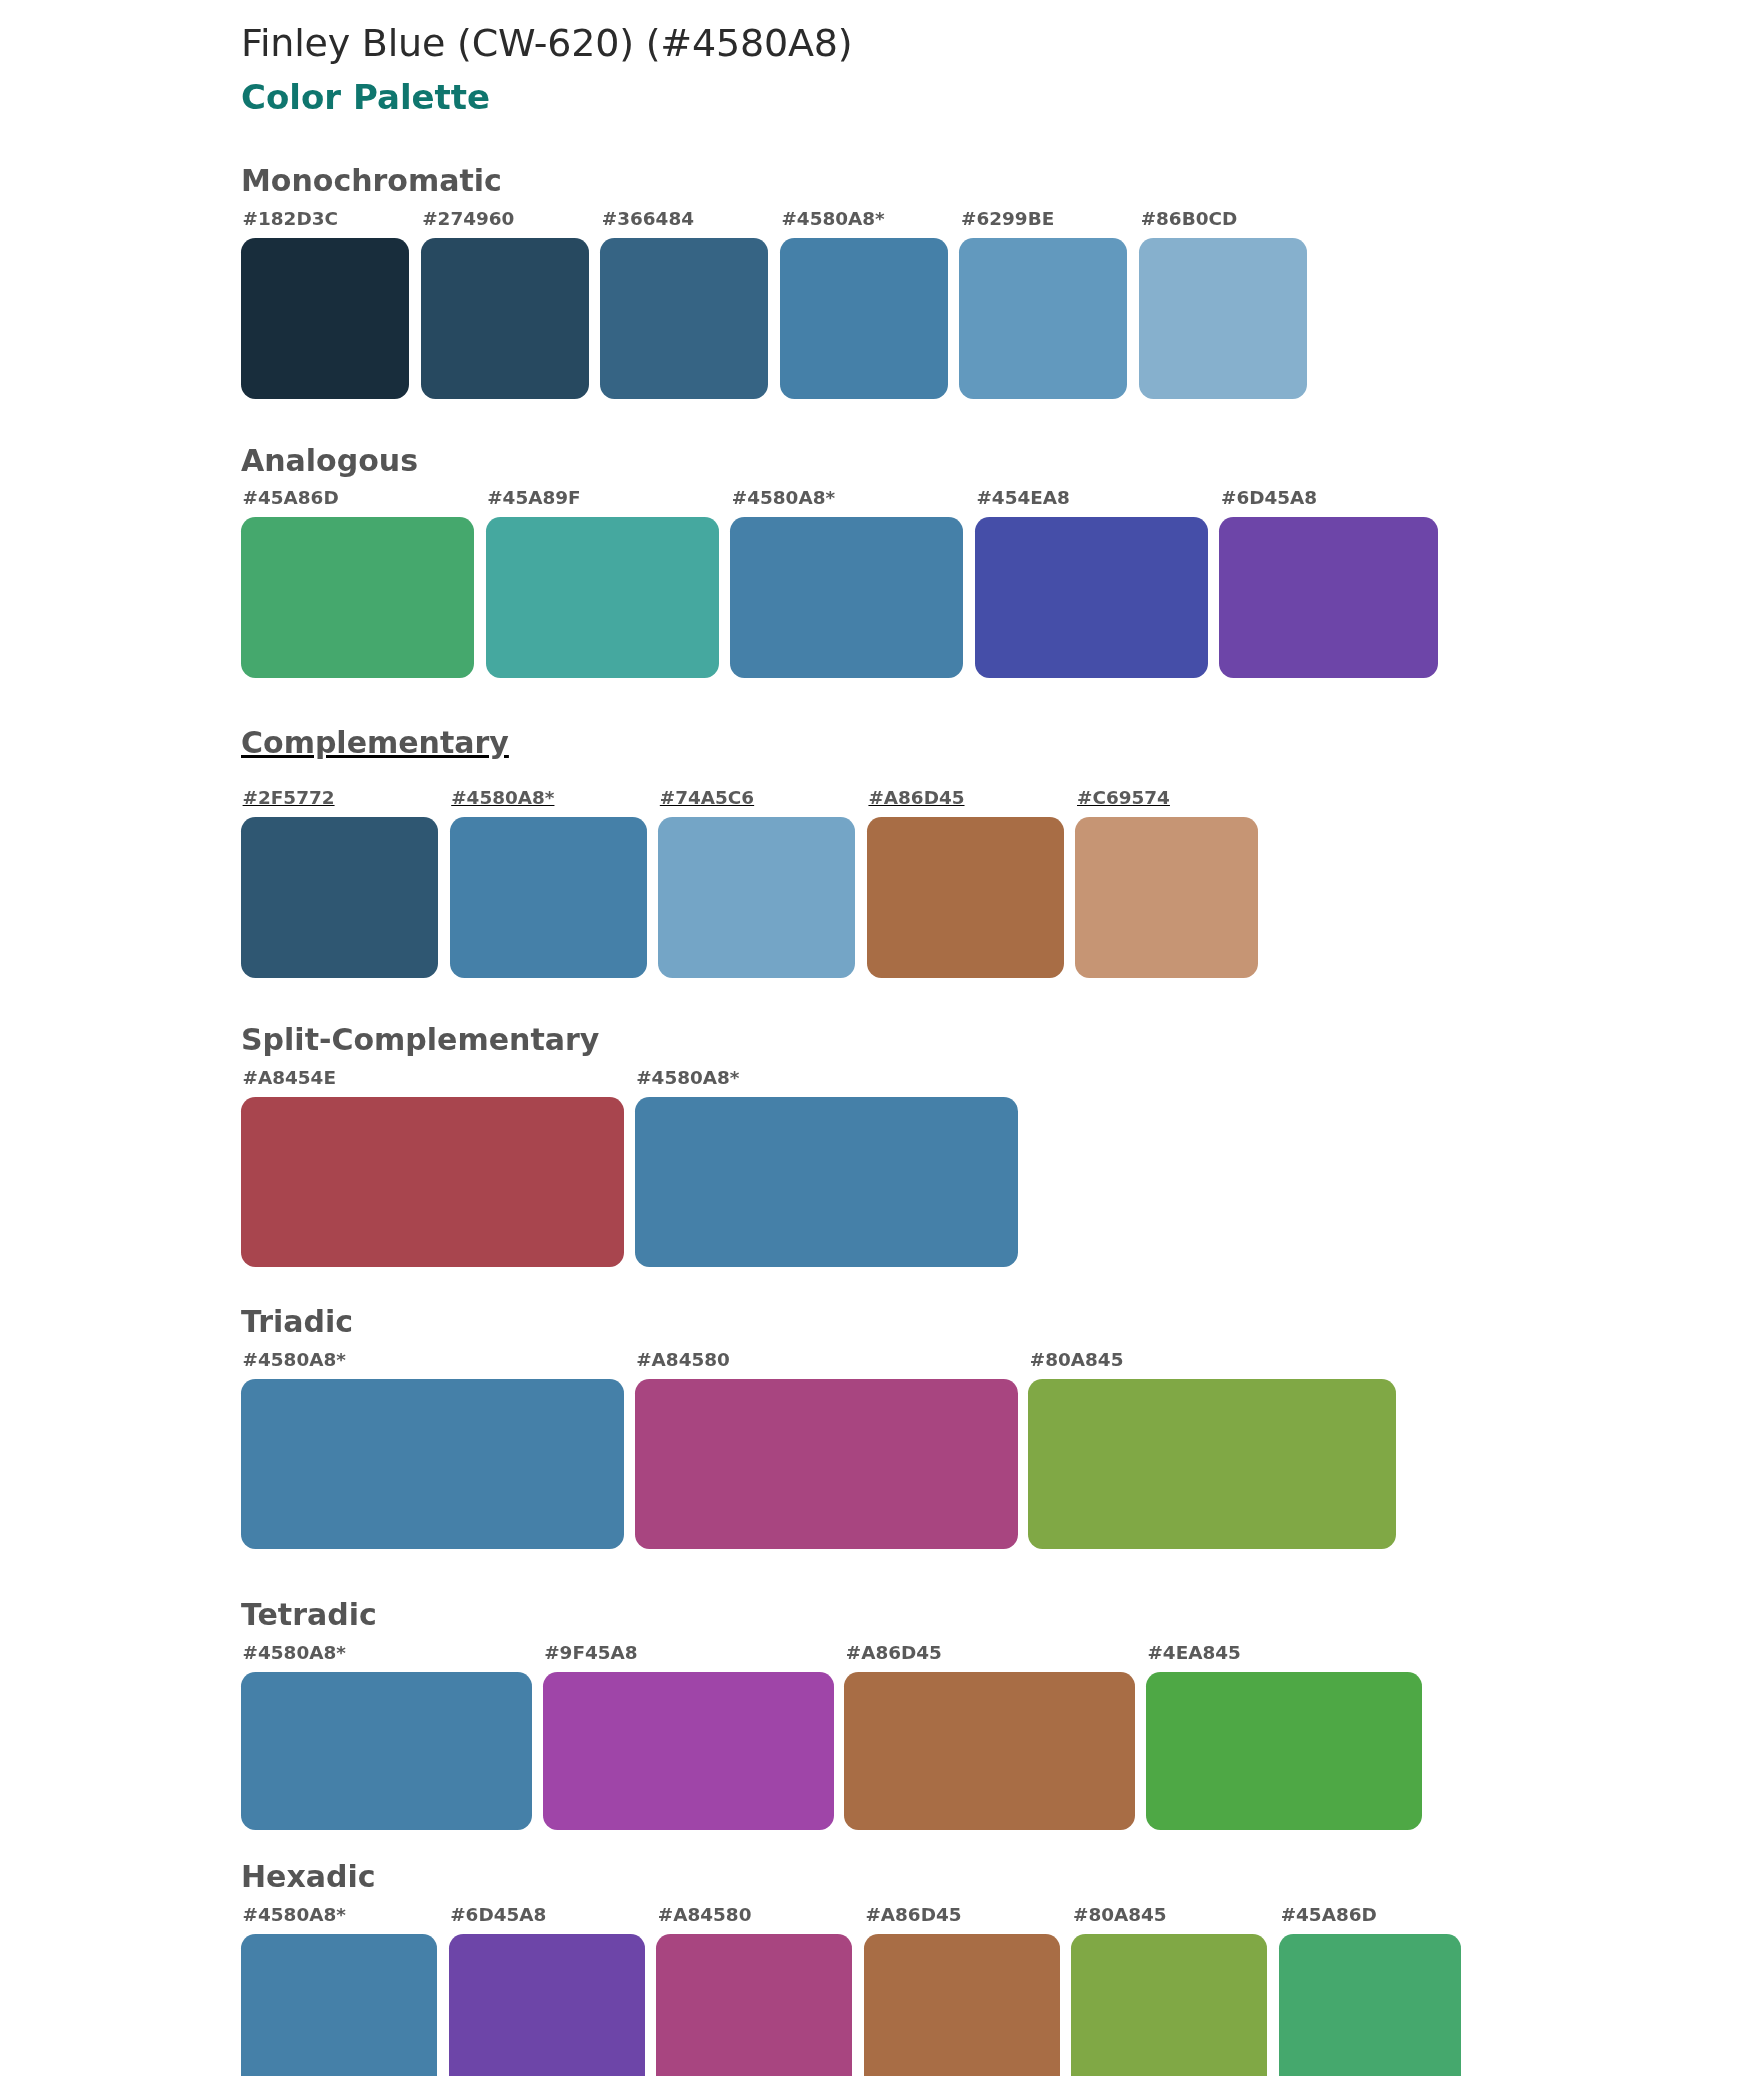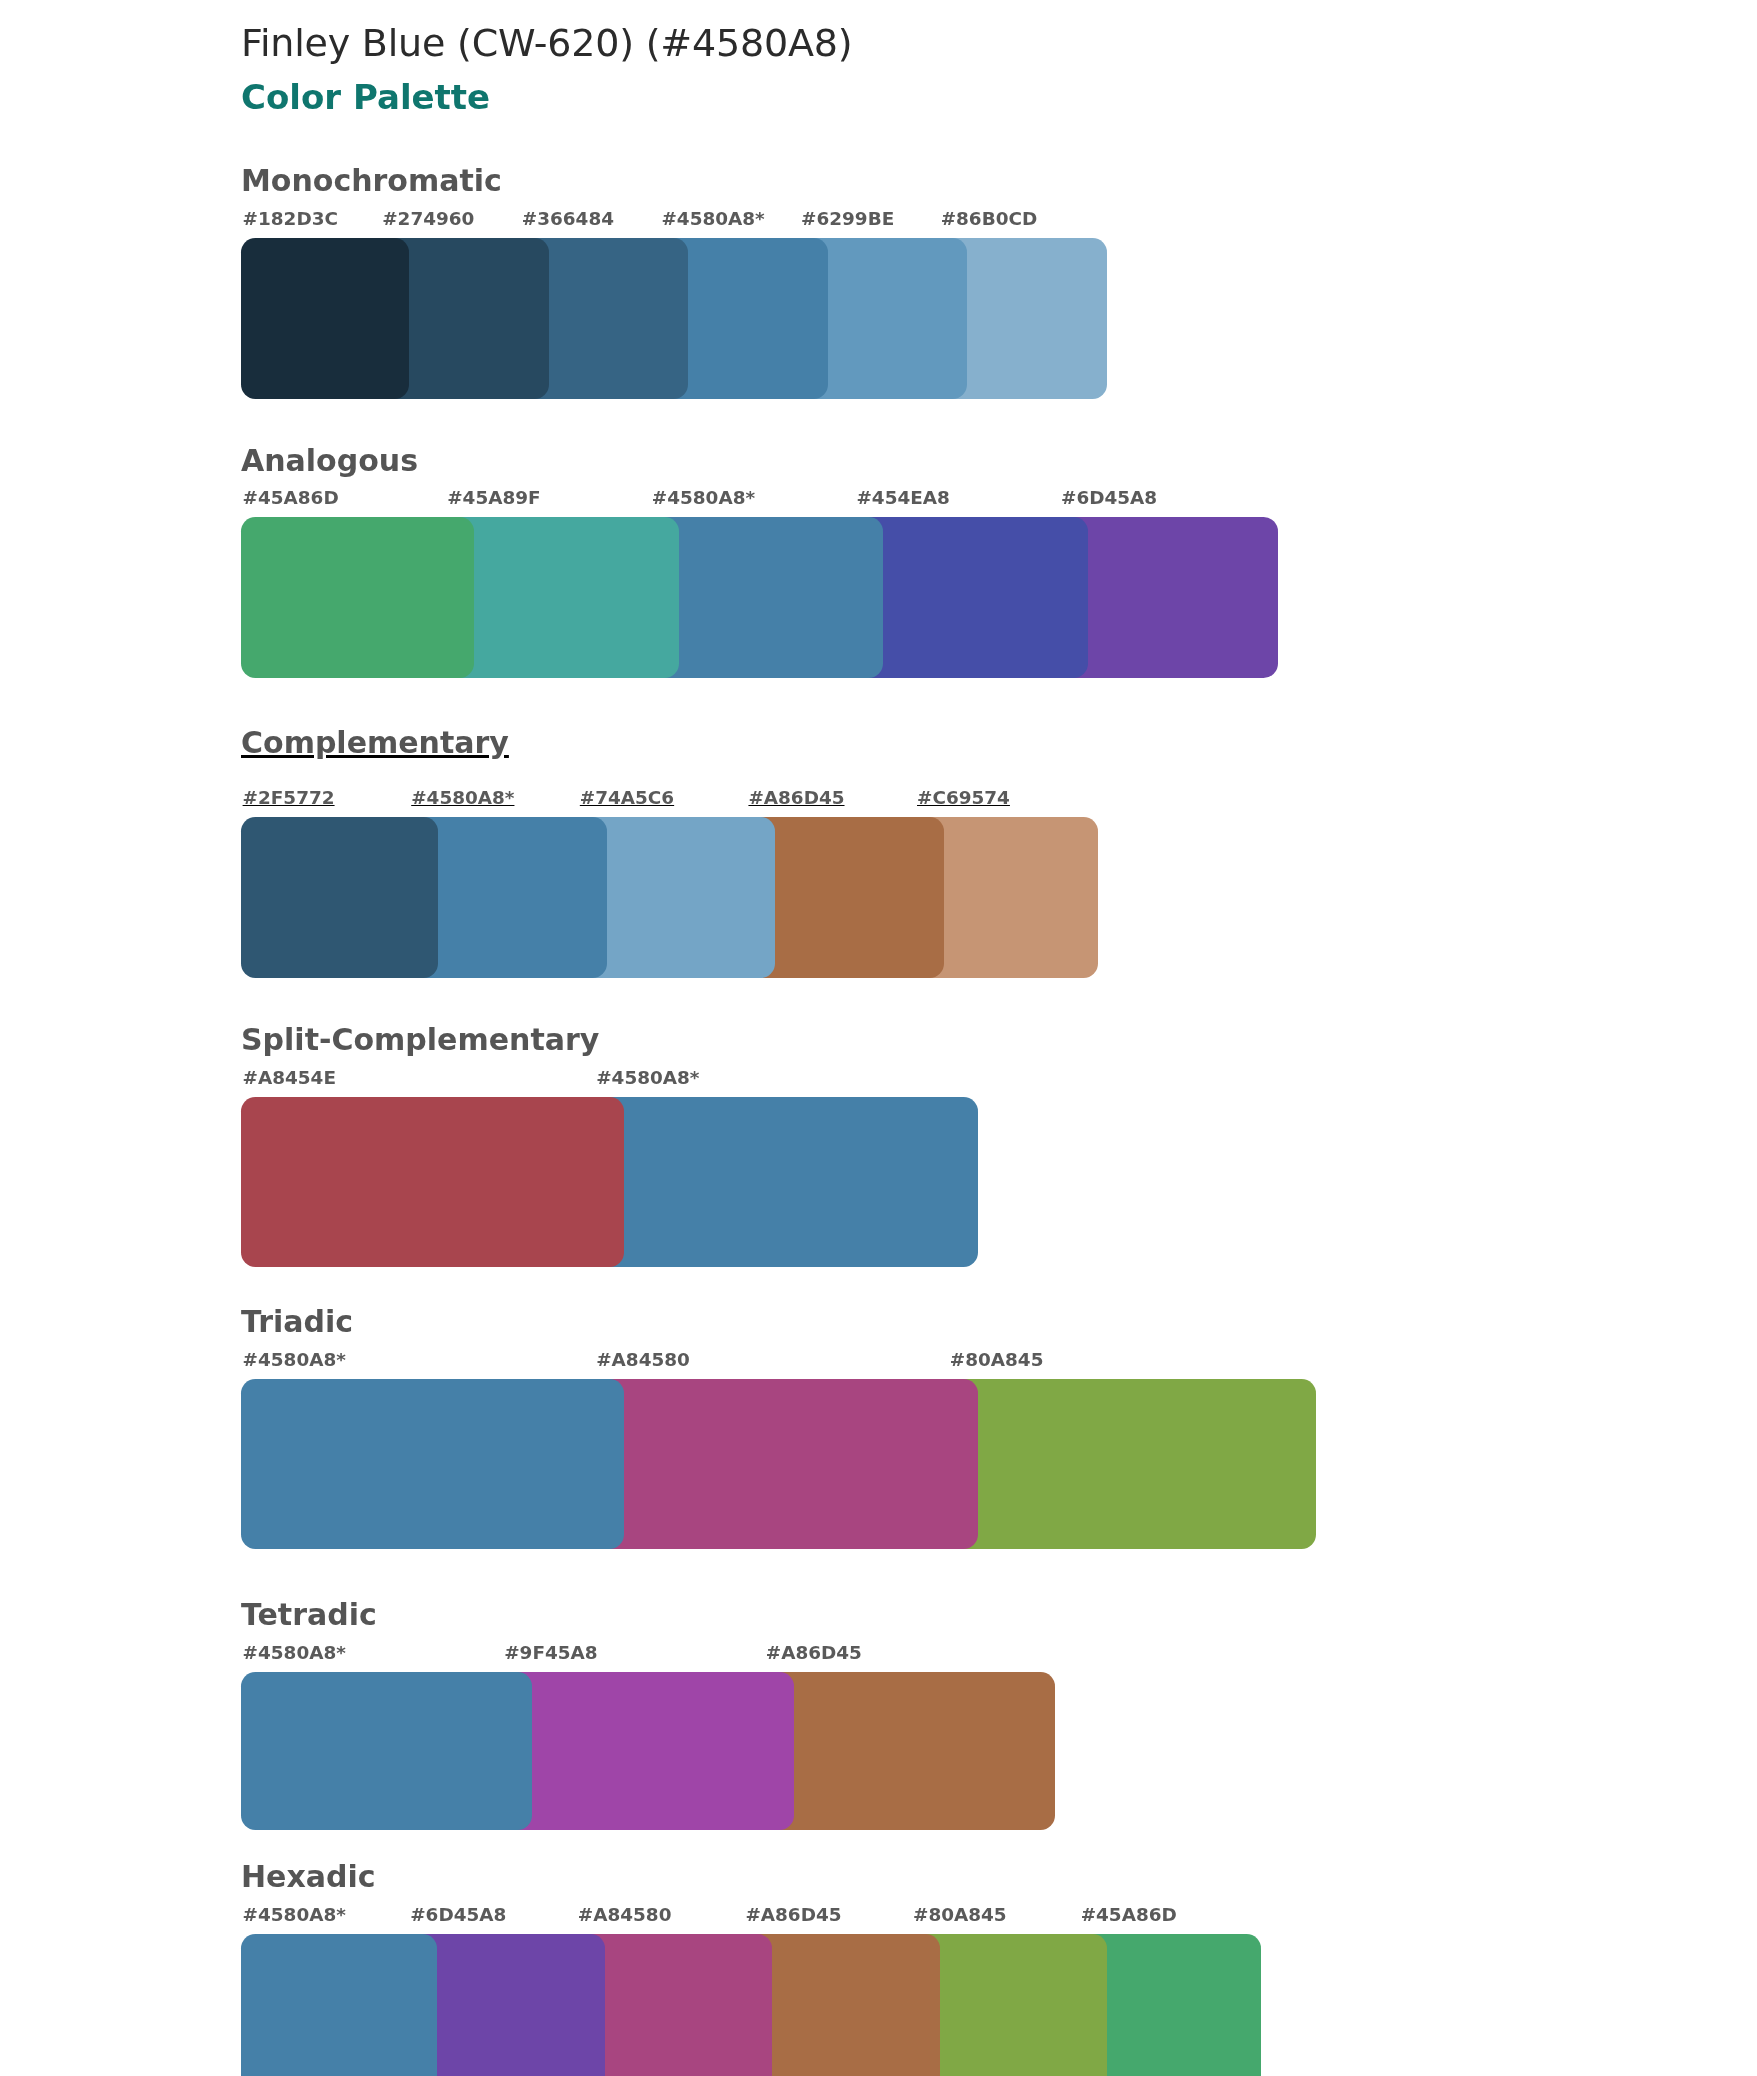--- a/index.html
+++ b/index.html
@@ -58,20 +58,21 @@
     font-weight: 700;
     color: #555555;
     margin: 0 0 12.8px 0;
     line-height: 1.1;
     white-space: nowrap;
   }
   .swatch-strip {
     position: relative;
     display: flex;
     align-items: flex-start;
+    gap: 40px;
   }
   .swatch {
     position: relative;
     box-sizing: border-box;
   }
   .swatch-label {
     display: block;
     font-size: 18.4px;
     font-weight: 600;
     color: #5a5a5a;
@@ -244,20 +245,24 @@
             <span class="swatch-chip" style="background: rgb(69, 128, 168); width: 291px;"></span>
           </div>
           <div class="swatch" style="width: 276px; margin-right: -14.4px; z-index: 3;">
             <span class="swatch-label">#9F45A8</span>
             <span class="swatch-chip" style="background: rgb(159, 69, 168); width: 291px;"></span>
           </div>
           <div class="swatch" style="width: 276px; margin-right: -14.4px; z-index: 2;">
             <span class="swatch-label">#A86D45</span>
             <span class="swatch-chip" style="background: rgb(168, 109, 69); width: 291px;"></span>
           </div>
+          <div class="swatch" style="width: 276px; margin-right: 0px; z-index: 1;">
+            <span class="swatch-label">#4EA845</span>
+            <span class="swatch-chip" style="background: rgb(78, 168, 69); width: 276px;"></span>
+          </div>
         </div>
       </div>
       <div class="section sec-hexadic">
         <div class="section-title">Hexadic</div>
         <div class="swatch-strip" style="width: 1093px;">
           <div class="swatch" style="width: 182px; margin-right: -14.4px; z-index: 6;">
             <span class="swatch-label">#4580A8*</span>
             <span class="swatch-chip" style="background: rgb(69, 128, 168); width: 196px;"></span>
           </div>
           <div class="swatch" style="width: 182px; margin-right: -14.4px; z-index: 5;">

